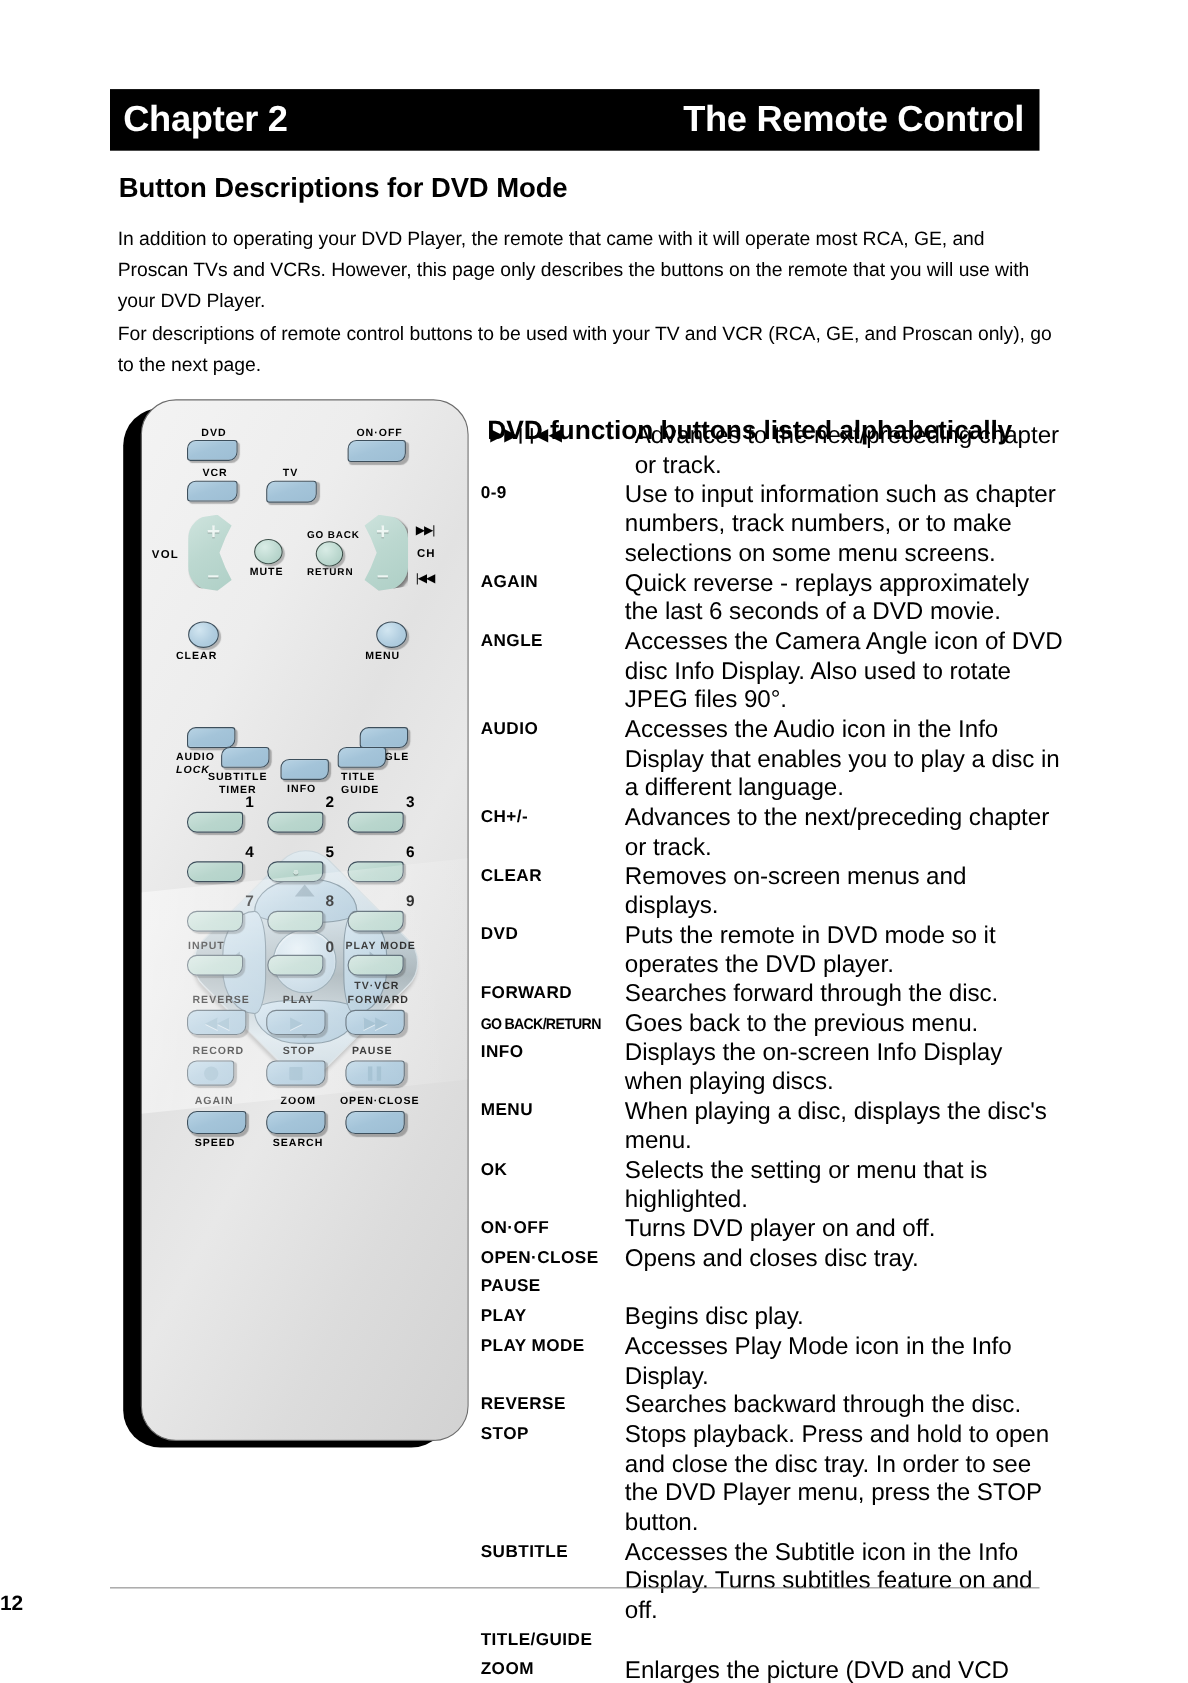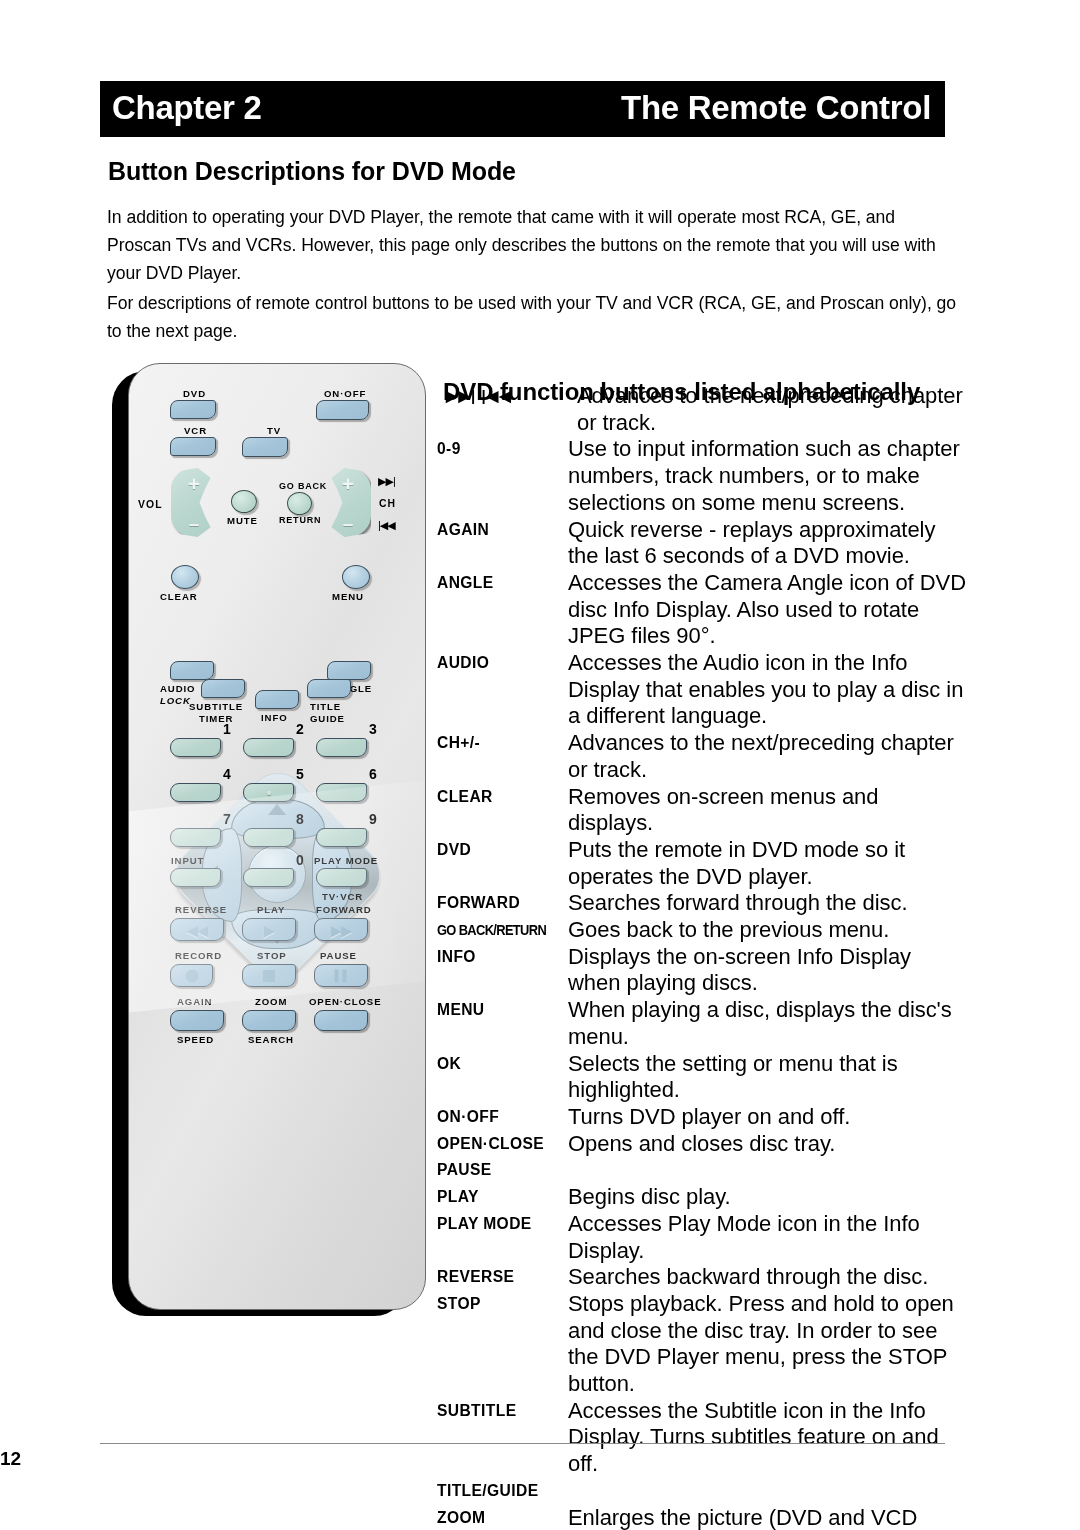--- a/index.html
+++ b/index.html
@@ -420,21 +420,21 @@
 
       <div class="lbl" style="left:54px; top:24px;">DVD</div>
       <div class="btn blue chamfer" style="left:41px; top:36px; width:46px; height:19px;"></div>
 
       <div class="lbl" style="left:195px; top:24px;">ON·OFF</div>
       <div class="btn blue chamfer" style="left:187px; top:36px; width:53px; height:20px;"></div>
 
       <div class="lbl" style="left:55px; top:61px;">VCR</div>
       <div class="btn blue chamfer" style="left:41px; top:73px; width:46px; height:19px;"></div>
 
-      <div class="lbl" style="left:138px; top:61px;">TV</div>
+      <div class="lbl" style="left:128px; top:61px;">TV</div>
       <div class="btn blue chamfer" style="left:113px; top:73px; width:46px; height:20px;"></div>
 
       <div class="lbl side" style="left:9px; top:135px;">VOL</div>
       <div class="rocker left" style="left:42px; top:104px;">
         <span class="plus">+</span>
         <span class="minus">–</span>
       </div>
 
       <div class="round-btn" style="left:102px; top:126px; width:24px; height:21px;"></div>
       <div class="lbl" style="left:98px; top:151px;">MUTE</div>

